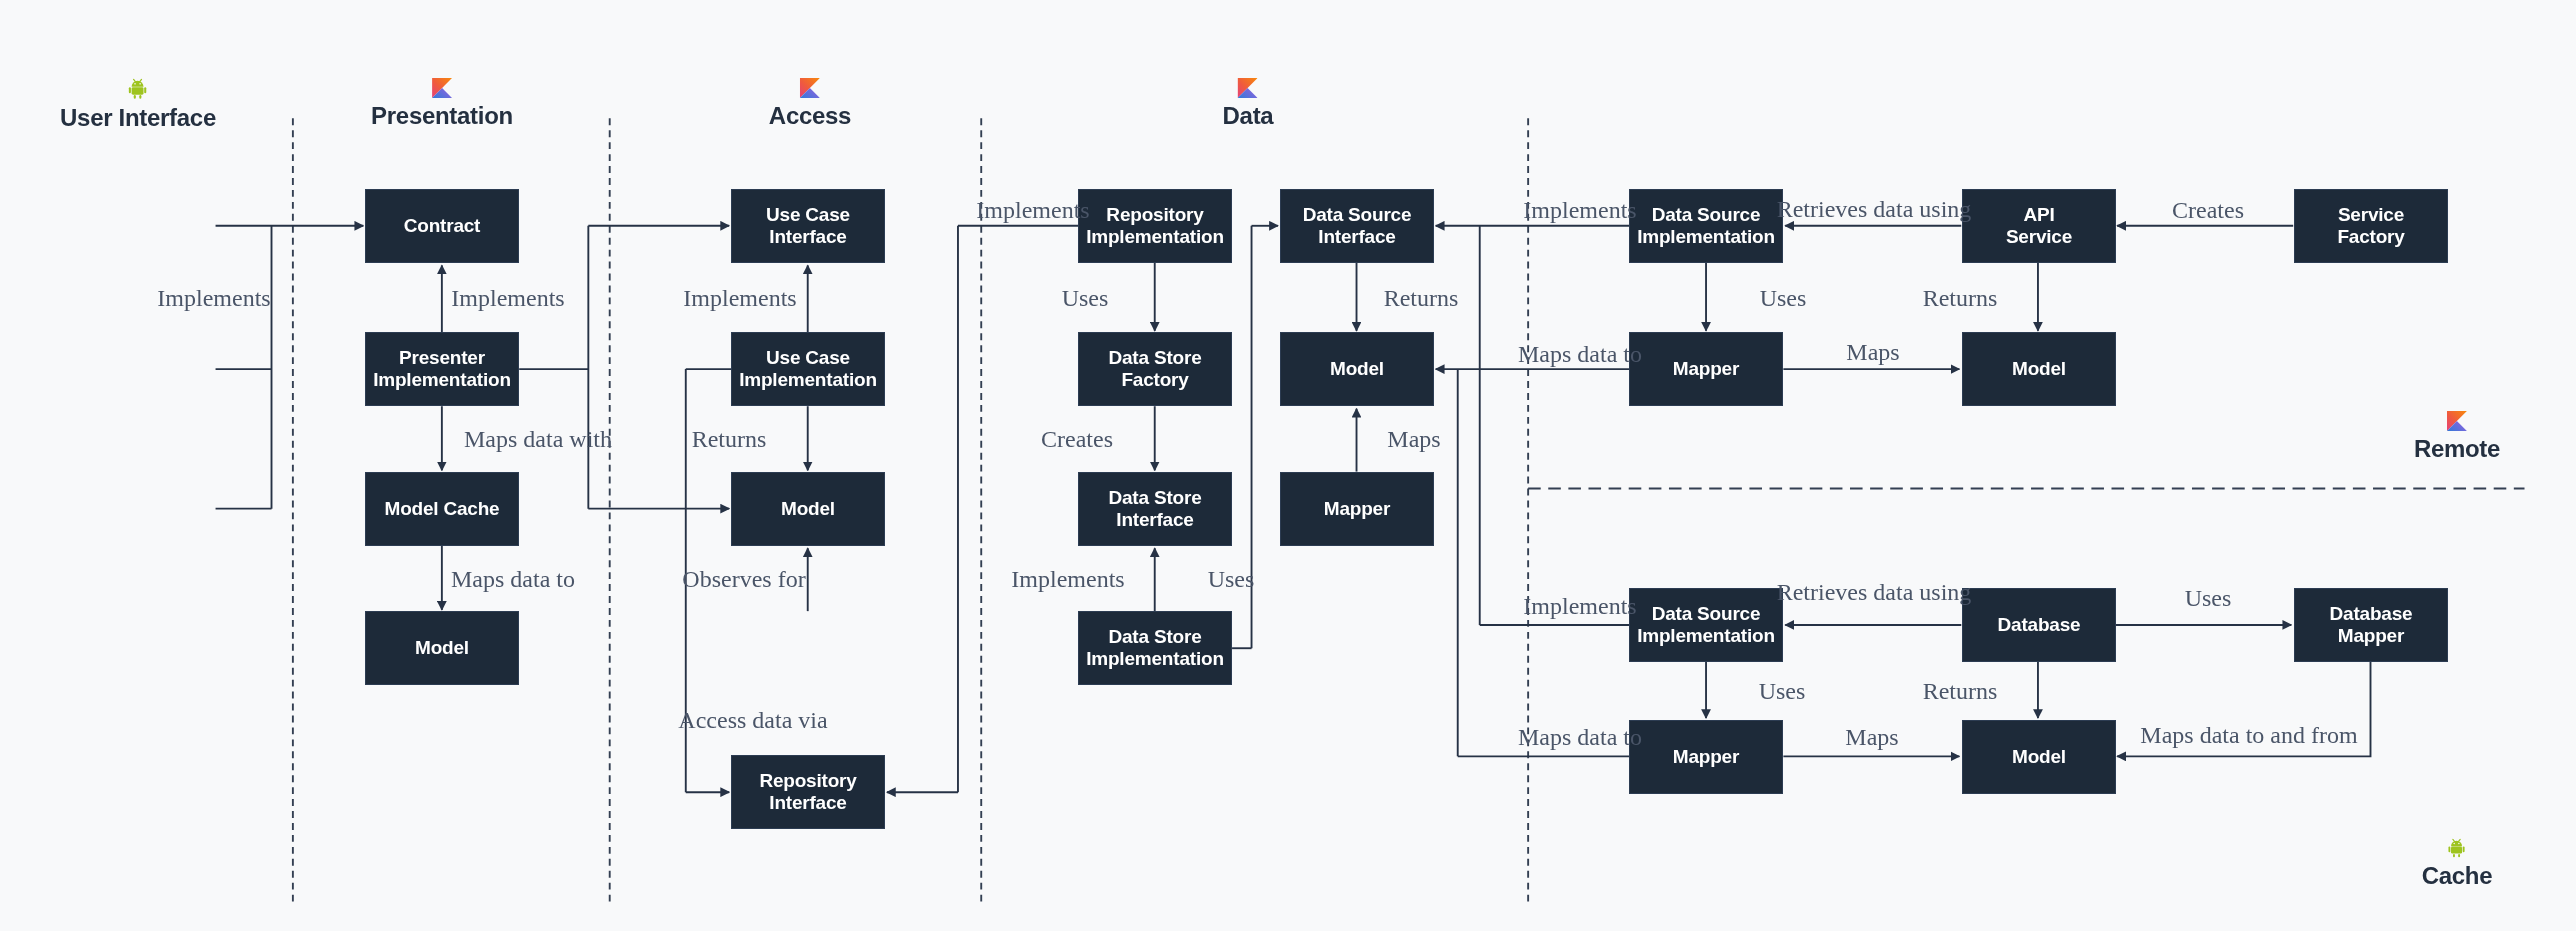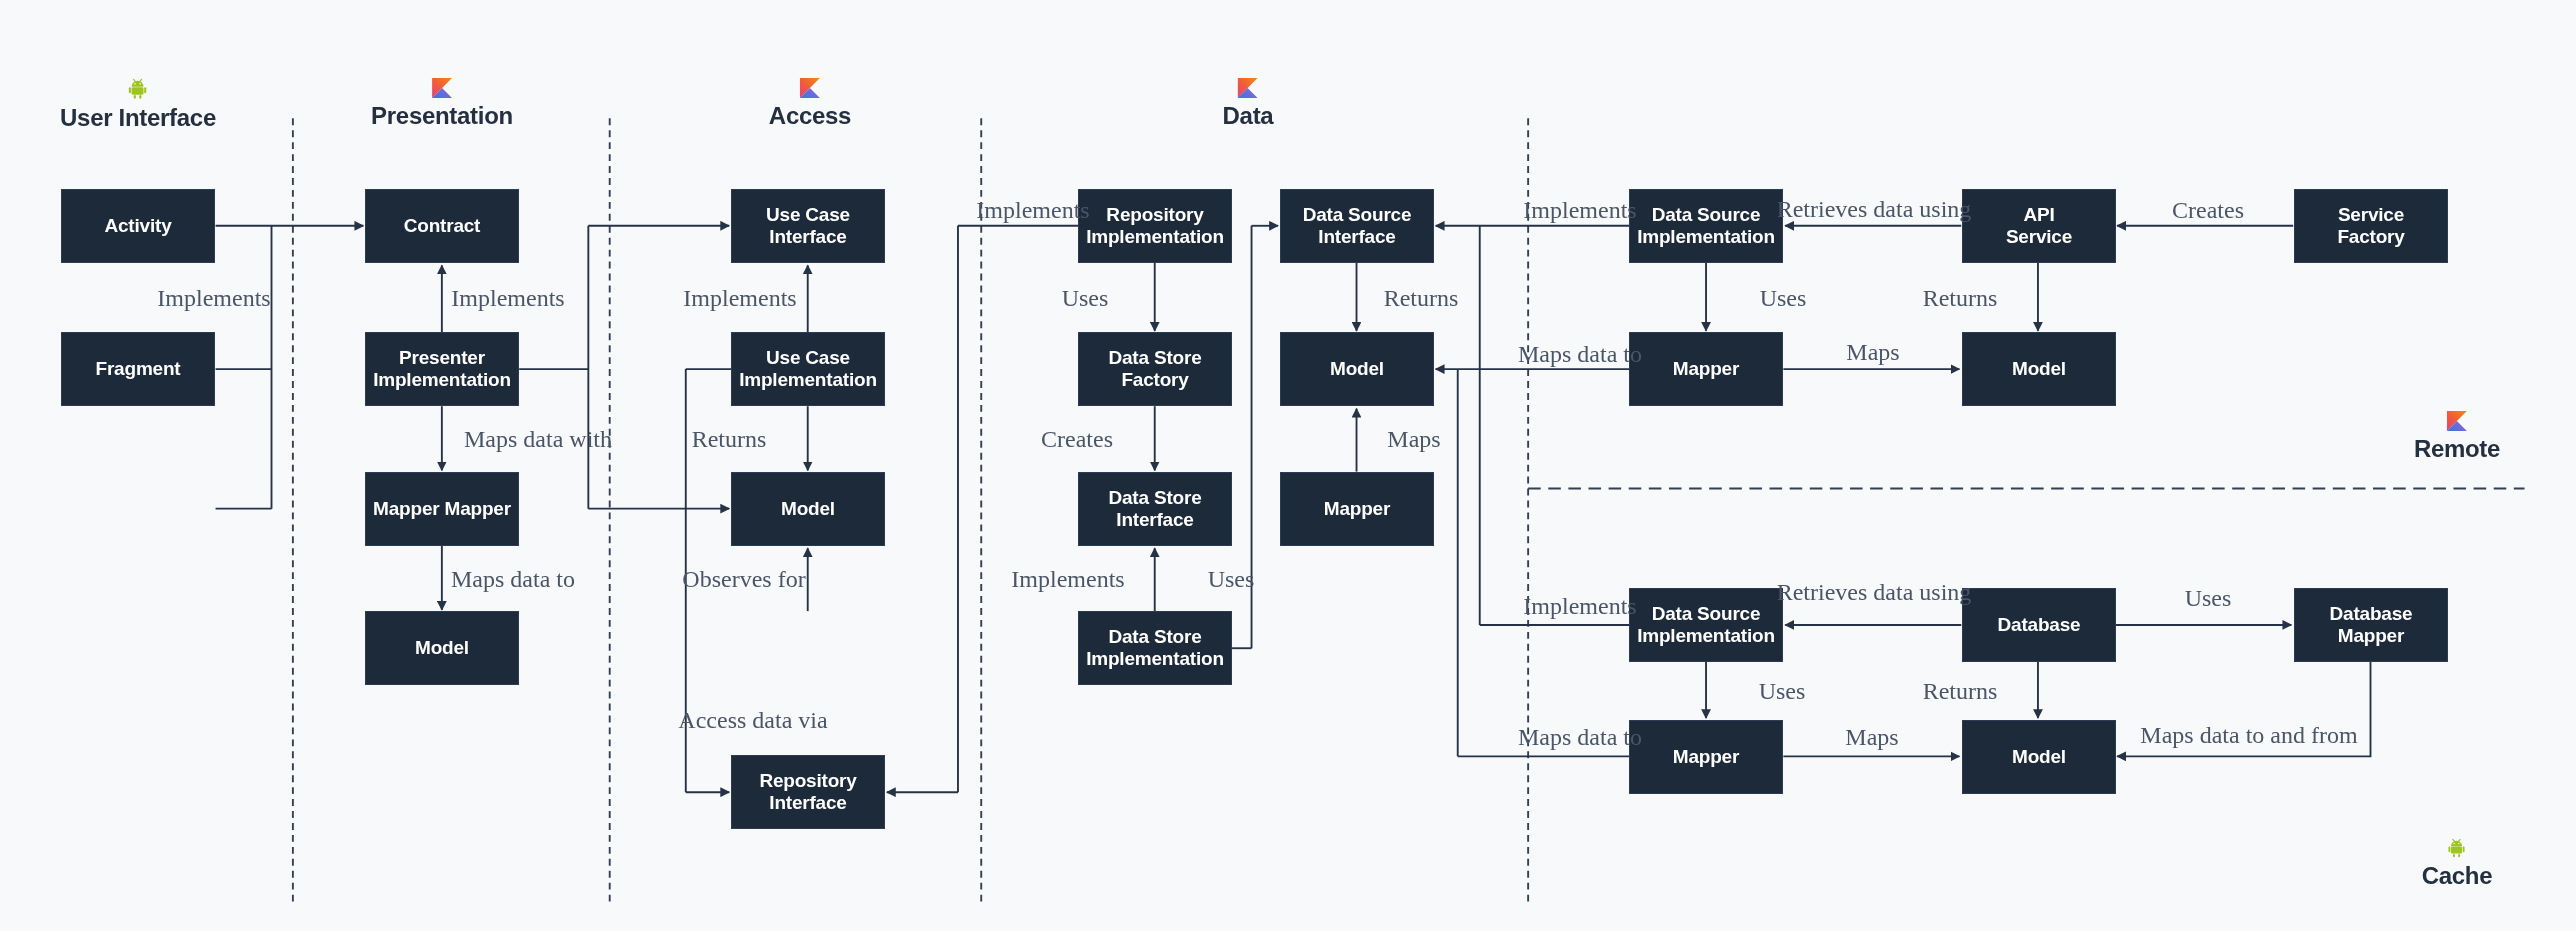--- a/index.html
+++ b/index.html
@@ -166,27 +166,25 @@
         <rect x="14.2" y="21.6" width="2.6" height="4.6" rx="1.3"></rect>
       </g>
       <line x1="7" y1="1.8" x2="9.2" y2="4.6" stroke="#9ec41f" stroke-width="1.6" stroke-linecap="round"></line>
       <line x1="17" y1="1.8" x2="14.8" y2="4.6" stroke="#9ec41f" stroke-width="1.6" stroke-linecap="round"></line>
       <circle cx="8.8" cy="7.4" r="1" fill="#f8f9fa"></circle>
         <circle cx="15.2" cy="7.4" r="1" fill="#f8f9fa"></circle>
     </svg>
     <span class="section-title">Cache</span>
   </div>
 
-  <div class="node" style="left:61px;top:165px">Activity</div>
-  <div class="node" style="left:61px;top:308px">Fragment</div>
 
   <div class="node" style="left:365px;top:165px">Contract</div>
   <div class="node" style="left:365px;top:308px">Presenter
 Implementation</div>
-  <div class="node" style="left:365px;top:448px">Mapper Mapper</div>
+  <div class="node" style="left:365px;top:448px">Model Cache</div>
   <div class="node" style="left:365px;top:587px">Model</div>
 
   <div class="node" style="left:731px;top:165px">Use Case
 Interface</div>
   <div class="node" style="left:731px;top:308px">Use Case
 Implementation</div>
   <div class="node" style="left:731px;top:448px">Model</div>
   <div class="node" style="left:731px;top:731px">Repository
 Interface</div>
 

